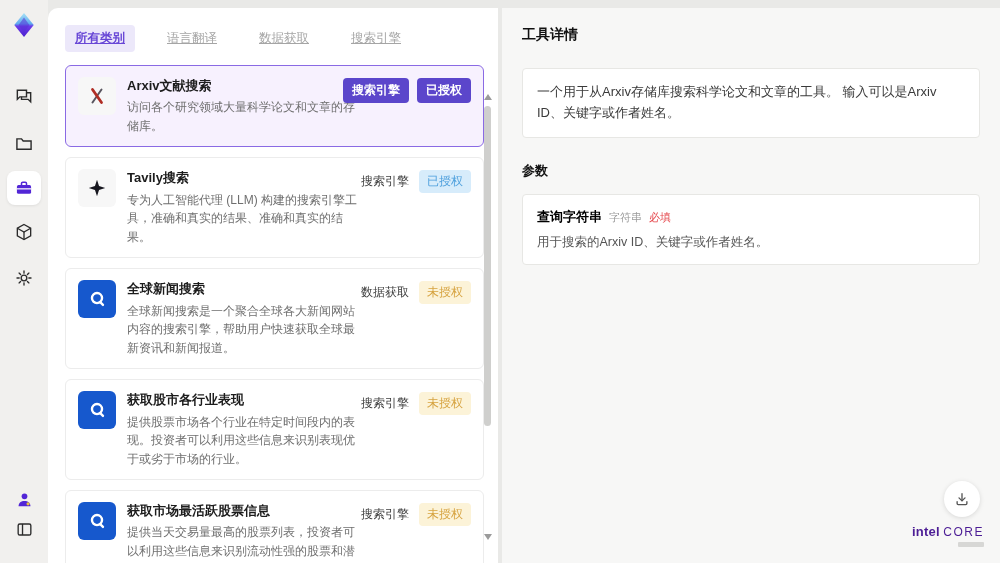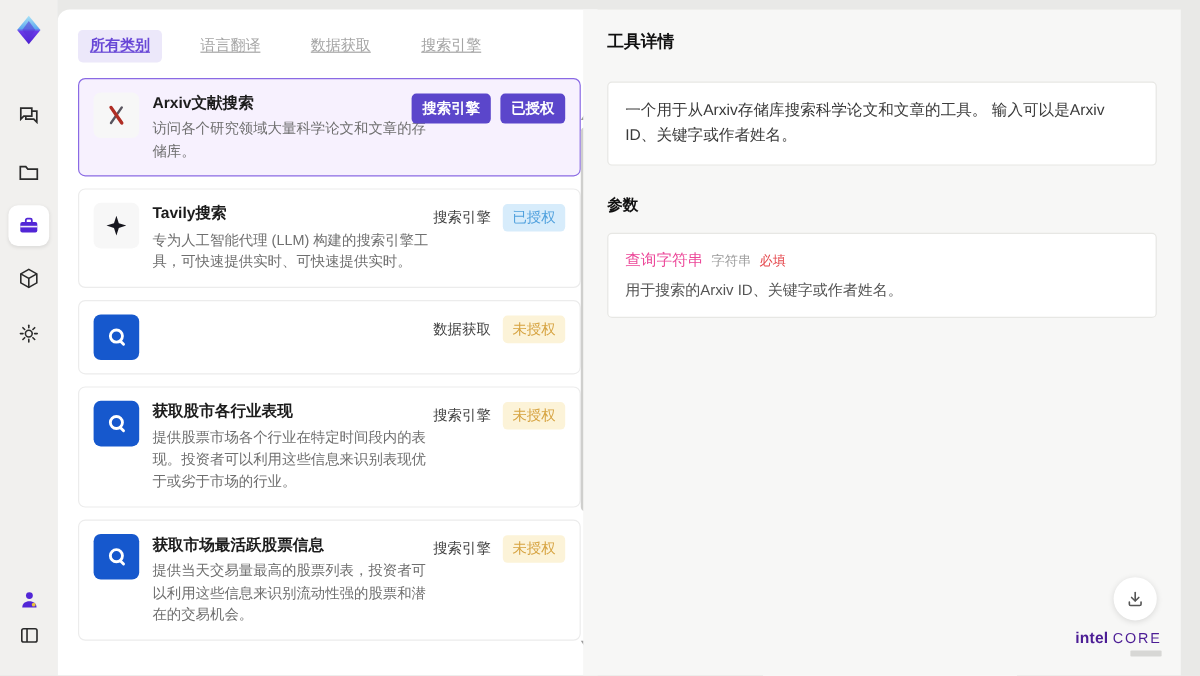--- a/index.html
+++ b/index.html
@@ -46,29 +46,29 @@
 
   
   .sb-up, .sb-down { position:absolute; left:484px; width:0; height:0; border-left:4px solid transparent;
     border-right:4px solid transparent; cursor:pointer; }
   .sb-up { top:94px; border-bottom:6px solid #9b9b9b; }
   .sb-down { top:534px; border-top:6px solid #9b9b9b; }
   .sb-thumb { position:absolute; left:484px; top:106px; width:7px; height:320px; background:#cfcfcd;
     border-radius:4px; cursor:grab; }
 
   
-  .panel-detail { position:absolute; left:486px; top:8px; width:498px; height:555px;
+  .panel-detail { position:absolute; left:502px; top:8px; width:498px; height:555px;
     background:#f7f7f6; padding:18px 20px; }
   .detail-title { font-size:14px; font-weight:bold; color:#111; margin-bottom:24px; }
   .section-h { font-size:13px; font-weight:bold; color:#111; margin-bottom:14px; }
   .box { background:#fff; border:1px solid #e7e7e4; border-radius:4px; padding:13px 14px;
     margin-bottom:24px; width:458px; }
   .intro-text { font-size:13px; color:#3a3a3a; line-height:1.6; }
   .param-head { display:flex; align-items:baseline; gap:7px; }
-  .param-name { font-size:13px; font-weight:normal; color:#ec4899; }
+  .param-name { font-size:13px; font-weight:bold; color:#000000; }
   .param-type { font-size:11px; color:#9a9a9a; }
   .param-req  { font-size:11px; color:#e5484d; }
   .param-desc { font-size:12.5px; color:#555; margin-top:8px; }
 
   
   .dl-btn { position:absolute; right:20px; bottom:46px; width:36px; height:36px; border-radius:50%;
     background:#fff; box-shadow:0 1px 5px rgba(0,0,0,.13); display:flex; align-items:center;
     justify-content:center; cursor:pointer; }
   .brand { position:absolute; right:16px; bottom:16px; color:#4c1d95; font-size:13px; text-align:right; line-height:1.1; }
   .brand .b-intel { font-weight:bold; letter-spacing:.2px; }
@@ -177,34 +177,38 @@
     </div>
 
     <div class="card">
       <div class="icon-box">
         <svg width="22" height="22" viewBox="0 0 24 24">
           <polygon points="12,3 14.2,9.8 21,12 14.2,14.2 12,21 9.8,14.2 3,12 9.8,9.8" fill="#17171f"></polygon>
         </svg>
       </div>
       <div class="card-main">
         <div class="card-title">Tavily搜索</div>
-        <div class="card-desc">专为人工智能代理 (LLM) 构建的搜索引擎工具，可快速提供实时、可快速提供实时。</div>
+        <div class="card-desc">专为人工智能代理 (LLM) 构建的搜索引擎工具，准确和真实的结果、准确和真实的结果。</div>
       </div>
       <div class="card-tags">
         <span class="tag cat">搜索引擎</span>
         <span class="tag auth yes">已授权</span>
       </div>
     </div>
 
     <div class="card">
       <div class="icon-box blue">
         <svg width="22" height="22" viewBox="0 0 24 24" fill="none" stroke="#fff" stroke-width="2.6" stroke-linecap="round">
           <circle cx="12" cy="11" r="5.5"></circle>
             <line x1="15.5" y1="15.5" x2="18.5" y2="18.5"></line>
         </svg>
+      </div>
+      <div class="card-main">
+        <div class="card-title">全球新闻搜索</div>
+        <div class="card-desc">全球新闻搜索是一个聚合全球各大新闻网站内容的搜索引擎，帮助用户快速获取全球最新资讯和新闻报道。</div>
       </div>
       <div class="card-tags">
         <span class="tag cat">数据获取</span>
         <span class="tag auth no">未授权</span>
       </div>
     </div>
 
     <div class="card">
       <div class="icon-box blue">
         <svg width="22" height="22" viewBox="0 0 24 24" fill="none" stroke="#fff" stroke-width="2.6" stroke-linecap="round">

